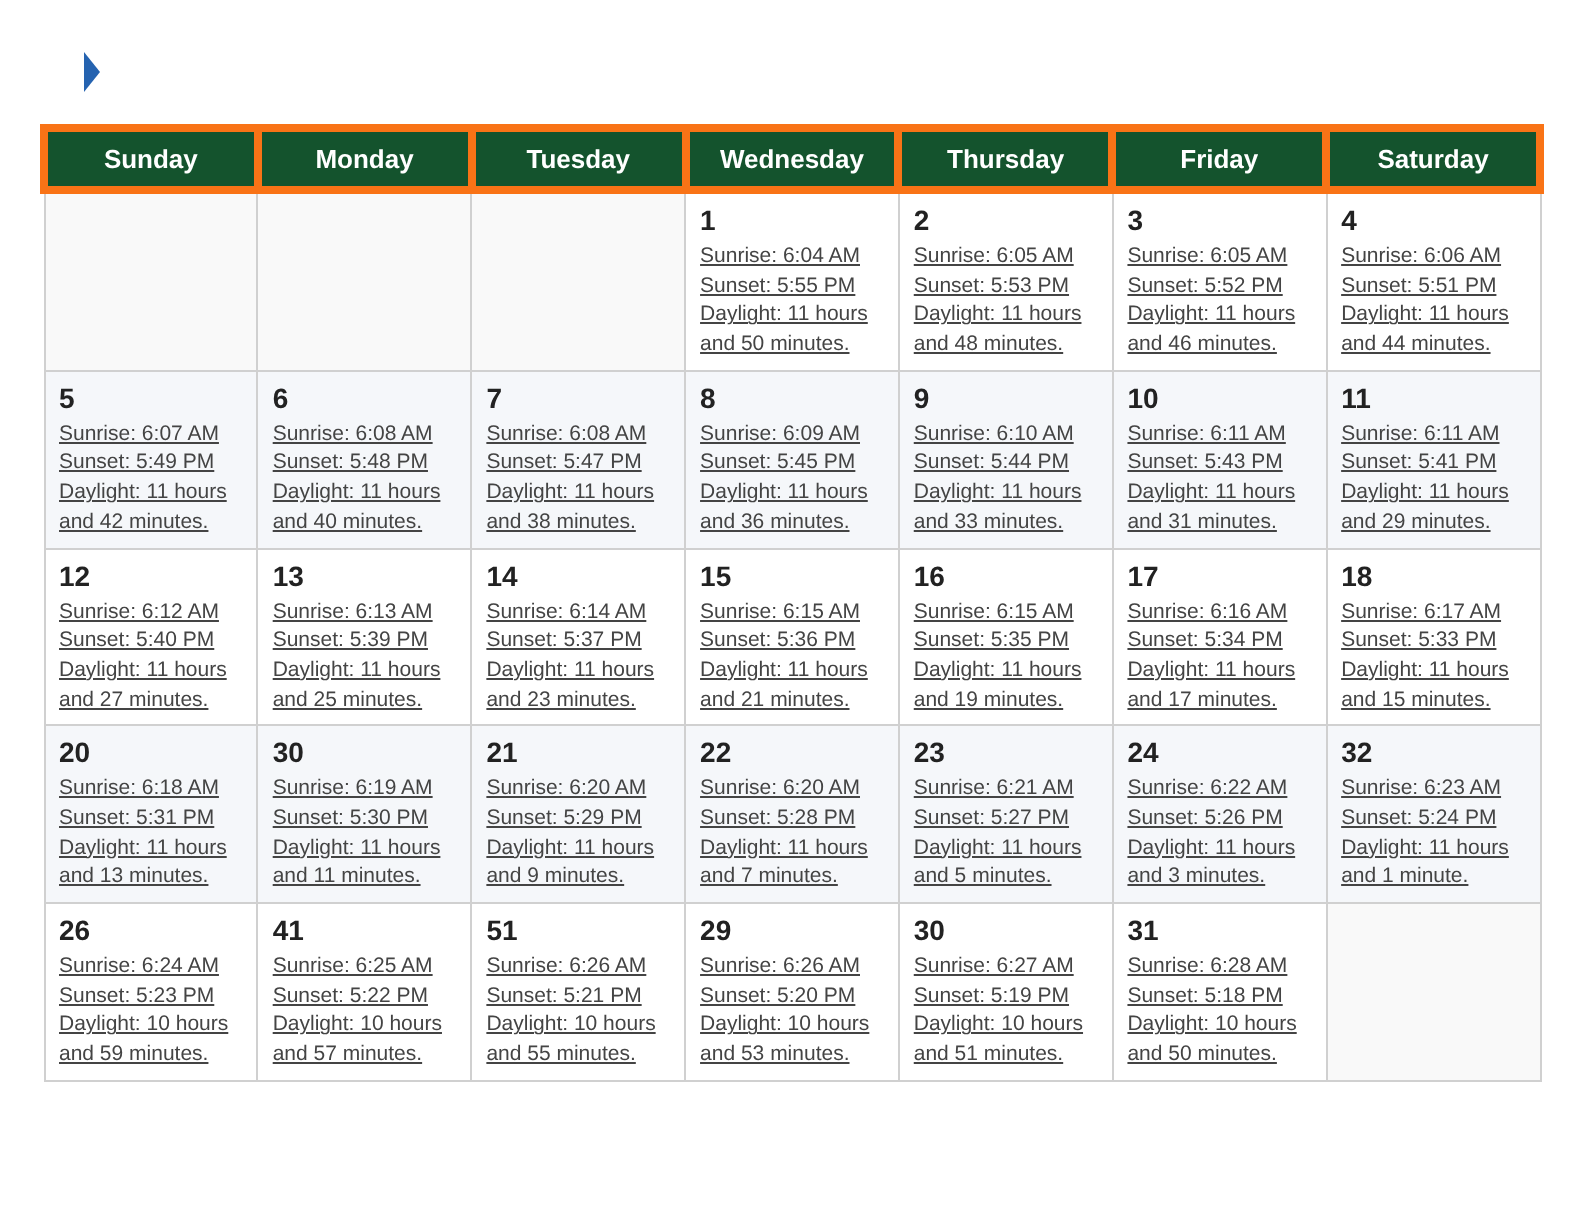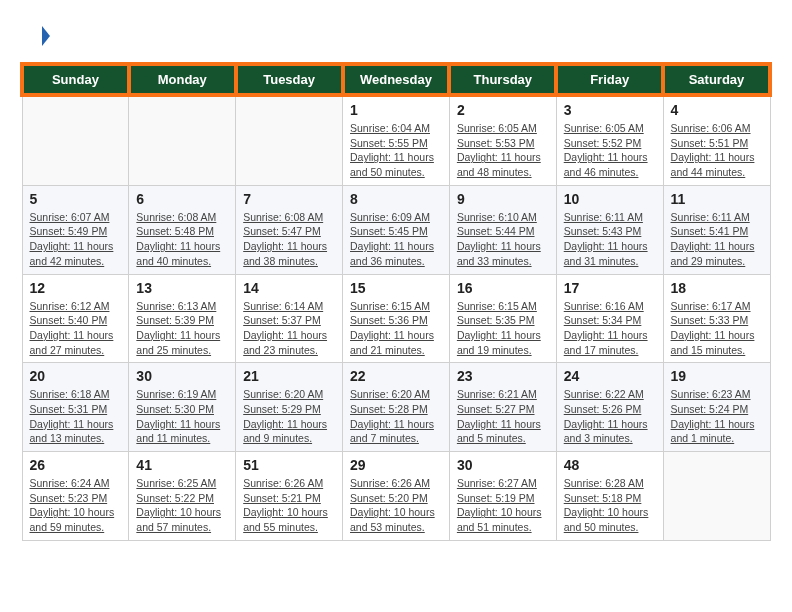--- a/index.html
+++ b/index.html
@@ -205,21 +205,21 @@
         </td>
         <td>
           <div class="day-num">23</div>
           <div class="day-info">Sunrise: 6:21 AM<br>Sunset: 5:27 PM<br>Daylight: 11 hours and 5 minutes.</div>
         </td>
         <td>
           <div class="day-num">24</div>
           <div class="day-info">Sunrise: 6:22 AM<br>Sunset: 5:26 PM<br>Daylight: 11 hours and 3 minutes.</div>
         </td>
         <td>
-          <div class="day-num">19</div>
+          <div class="day-num">32</div>
           <div class="day-info">Sunrise: 6:23 AM<br>Sunset: 5:24 PM<br>Daylight: 11 hours and 1 minute.</div>
         </td>
       </tr>
       <tr>
         <td>
           <div class="day-num">26</div>
           <div class="day-info">Sunrise: 6:24 AM<br>Sunset: 5:23 PM<br>Daylight: 10 hours and 59 minutes.</div>
         </td>
         <td>
           <div class="day-num">41</div>
@@ -231,19 +231,19 @@
         </td>
         <td>
           <div class="day-num">29</div>
           <div class="day-info">Sunrise: 6:26 AM<br>Sunset: 5:20 PM<br>Daylight: 10 hours and 53 minutes.</div>
         </td>
         <td>
           <div class="day-num">30</div>
           <div class="day-info">Sunrise: 6:27 AM<br>Sunset: 5:19 PM<br>Daylight: 10 hours and 51 minutes.</div>
         </td>
         <td>
-          <div class="day-num">48</div>
+          <div class="day-num">31</div>
           <div class="day-info">Sunrise: 6:28 AM<br>Sunset: 5:18 PM<br>Daylight: 10 hours and 50 minutes.</div>
         </td>
         <td class="empty-cell"></td>
       </tr>
     </tbody>
 </table>
 
 </body></html>

